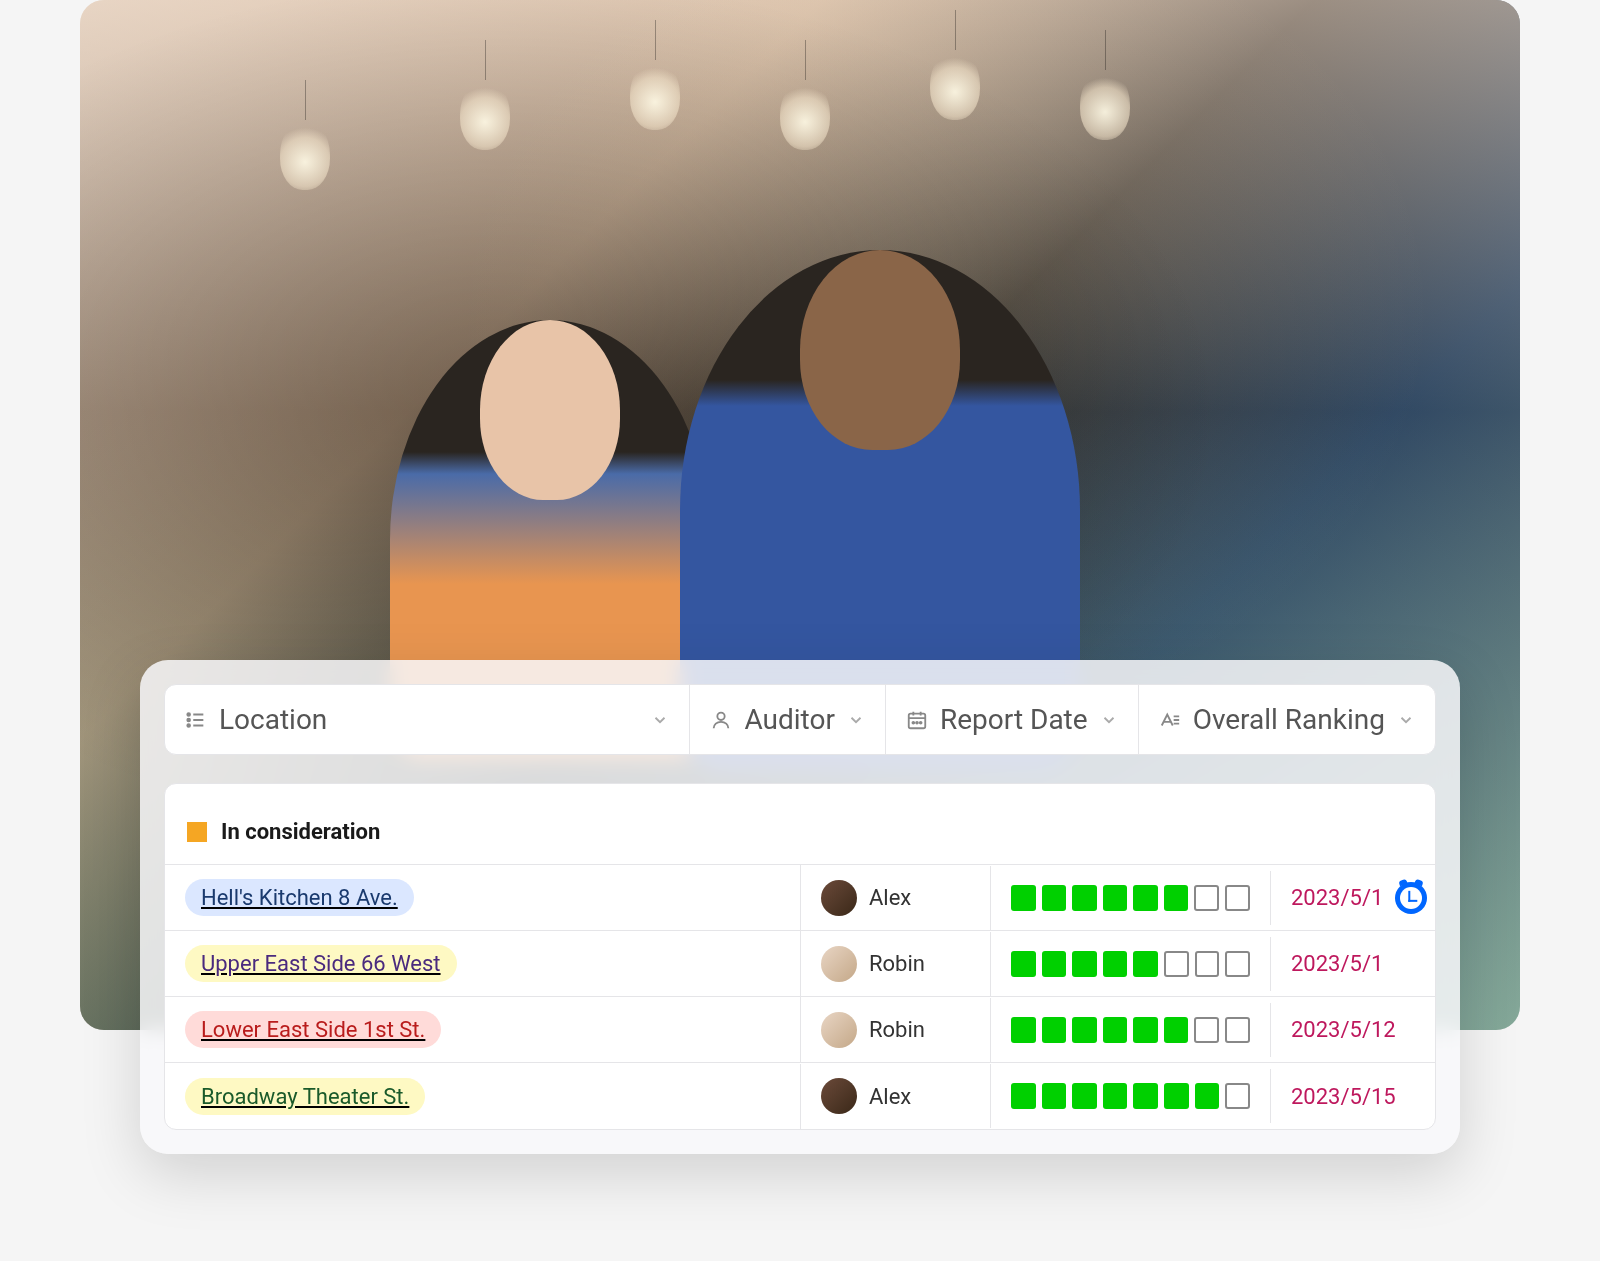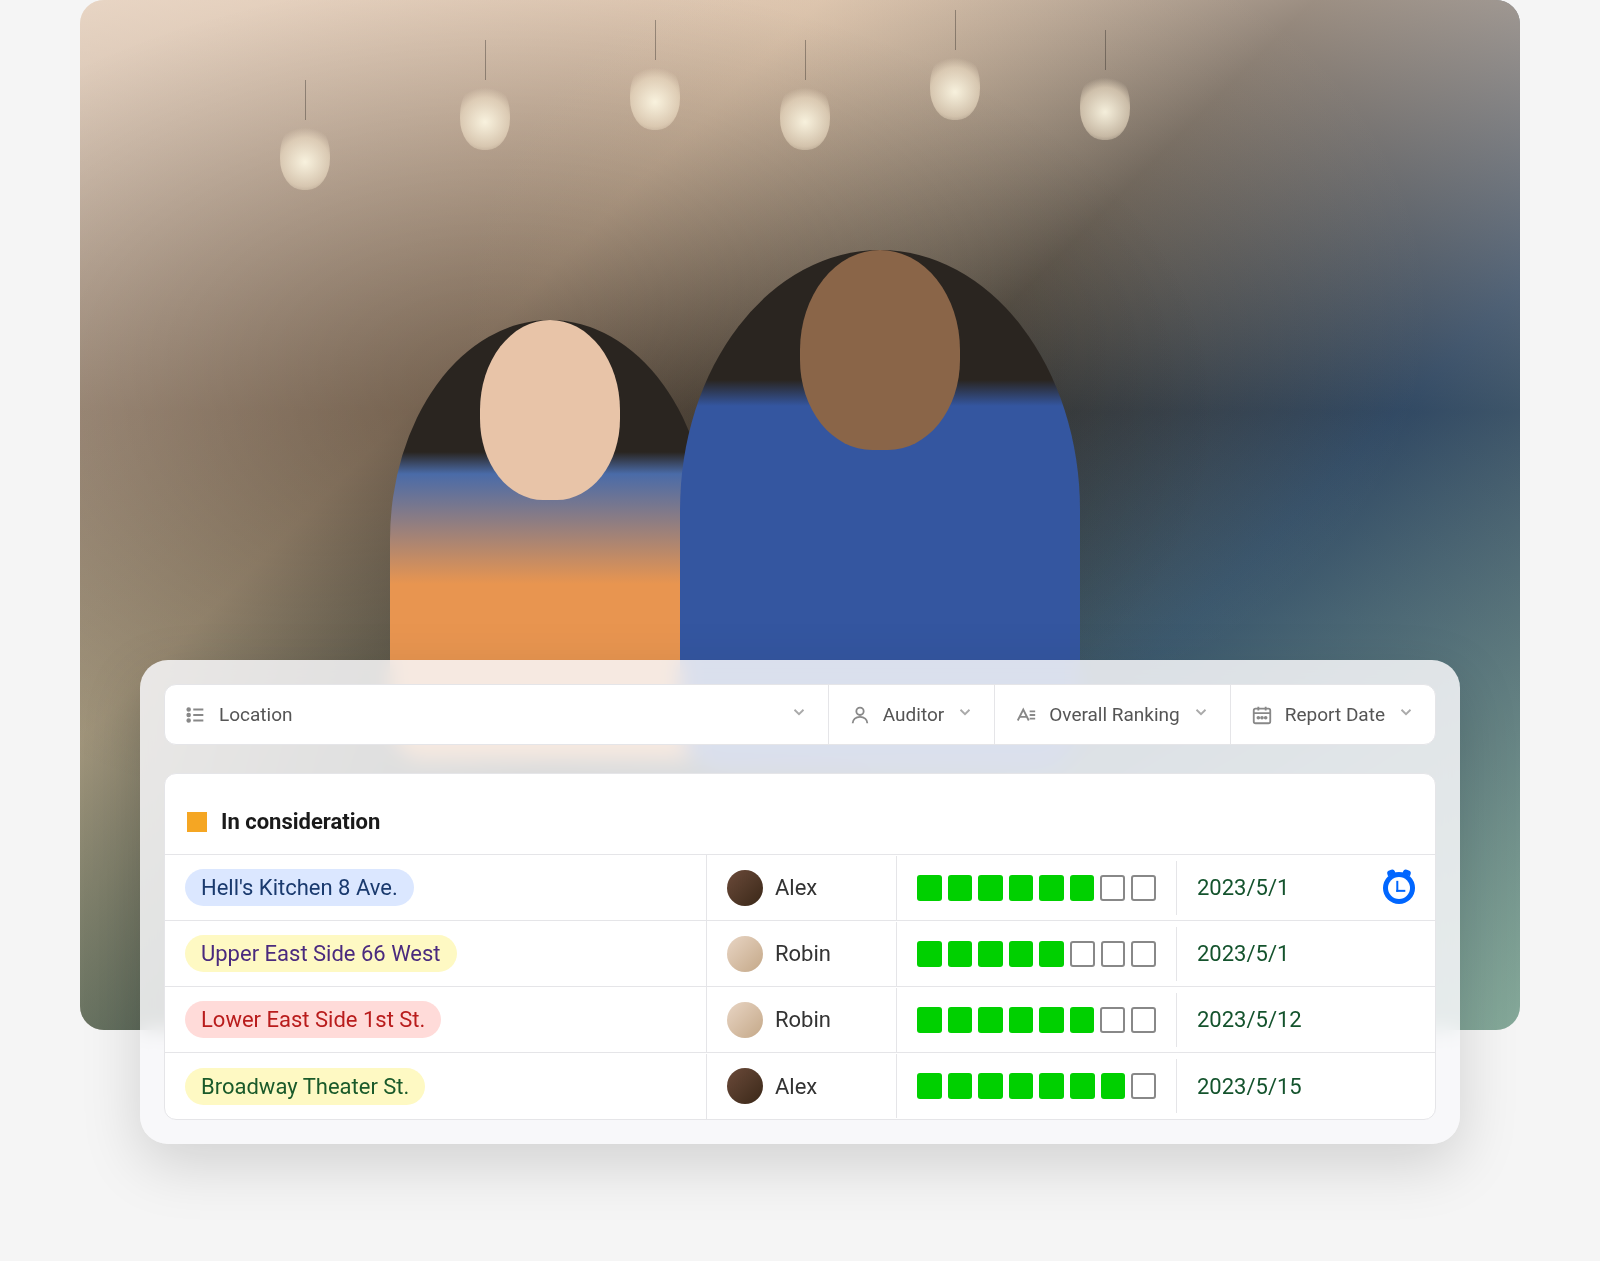--- a/index.html
+++ b/index.html
@@ -130,21 +130,21 @@
     }
     
     .filter {
       display: flex;
       align-items: center;
       padding: 18px 20px;
       gap: 12px;
       border-right: 1px solid #e5e5e8;
       cursor: pointer;
       color: #555;
-      font-size: 19px;
+      font-size: 28px;
     }
     
     .filter:first-child {
       flex: 1;
     }
     
     .filter:last-child {
       border-right: none;
     }
     
@@ -207,41 +207,42 @@
       align-items: center;
       gap: 12px;
       border-right: 1px solid #e5e5e8;
     }
     
     .cell:last-child {
       border-right: none;
     }
     
     .cell-location {
-      width: 542px;
+      width: 636px;
       flex-shrink: 0;
+      text-decoration: underline;
     }
     
     .cell-auditor {
       width: 190px;
       flex-shrink: 0;
       font-size: 22px;
       color: #333;
     }
     
     .cell-ranking {
       width: 280px;
       flex-shrink: 0;
       gap: 6px;
     }
     
     .cell-date {
       flex: 1;
       font-size: 22px;
-      color: #14532d;
+      color: #be185d;
       justify-content: space-between;
     }
     
     .location-tag {
       display: inline-block;
       padding: 6px 16px;
       border-radius: 999px;
       font-size: 22px;
       color: #1a1a1a;
     }
@@ -357,55 +358,55 @@
       <span class="chevron">
         <svg width="18" height="18" viewBox="0 0 24 24" fill="none" stroke="currentColor" stroke-width="2.5">
             <polyline points="6 9 12 15 18 9"></polyline>
           </svg>
       </span>
     </div>
 
     <div class="filter">
       <span class="icon">
         <svg width="22" height="22" viewBox="0 0 24 24" fill="none" stroke="currentColor" stroke-width="2">
-            <path d="M3 18 L9 6 L15 18"></path>
-            <line x1="5" y1="14" x2="13" y2="14"></line>
-            <line x1="16" y1="8" x2="22" y2="8"></line>
-            <line x1="16" y1="12" x2="22" y2="12"></line>
-            <line x1="16" y1="16" x2="22" y2="16"></line>
-          </svg>
-      </span>
-      <span class="label">Overall Ranking</span>
-      <span class="chevron">
-        <svg width="18" height="18" viewBox="0 0 24 24" fill="none" stroke="currentColor" stroke-width="2.5">
-            <polyline points="6 9 12 15 18 9"></polyline>
-          </svg>
-      </span>
-    </div>
-
-    <div class="filter">
-      <span class="icon">
-        <svg width="22" height="22" viewBox="0 0 24 24" fill="none" stroke="currentColor" stroke-width="2">
             <rect x="3" y="5" width="18" height="16" rx="2"></rect>
             <line x1="3" y1="10" x2="21" y2="10"></line>
             <line x1="8" y1="3" x2="8" y2="7"></line>
             <line x1="16" y1="3" x2="16" y2="7"></line>
             <circle cx="8" cy="15" r="1" fill="currentColor"></circle>
             <circle cx="12" cy="15" r="1" fill="currentColor"></circle>
             <circle cx="16" cy="15" r="1" fill="currentColor"></circle>
           </svg>
       </span>
       <span class="label">Report Date</span>
       <span class="chevron">
         <svg width="18" height="18" viewBox="0 0 24 24" fill="none" stroke="currentColor" stroke-width="2.5">
             <polyline points="6 9 12 15 18 9"></polyline>
           </svg>
       </span>
     </div>
 
+    <div class="filter">
+      <span class="icon">
+        <svg width="22" height="22" viewBox="0 0 24 24" fill="none" stroke="currentColor" stroke-width="2">
+            <path d="M3 18 L9 6 L15 18"></path>
+            <line x1="5" y1="14" x2="13" y2="14"></line>
+            <line x1="16" y1="8" x2="22" y2="8"></line>
+            <line x1="16" y1="12" x2="22" y2="12"></line>
+            <line x1="16" y1="16" x2="22" y2="16"></line>
+          </svg>
+      </span>
+      <span class="label">Overall Ranking</span>
+      <span class="chevron">
+        <svg width="18" height="18" viewBox="0 0 24 24" fill="none" stroke="currentColor" stroke-width="2.5">
+            <polyline points="6 9 12 15 18 9"></polyline>
+          </svg>
+      </span>
+    </div>
+
   </div>
 
   <div class="table">
 
     <div class="group-header">
       <div class="group-square"></div>
       <div class="group-title">In consideration</div>
     </div>
 
     <div id="rows-container">

